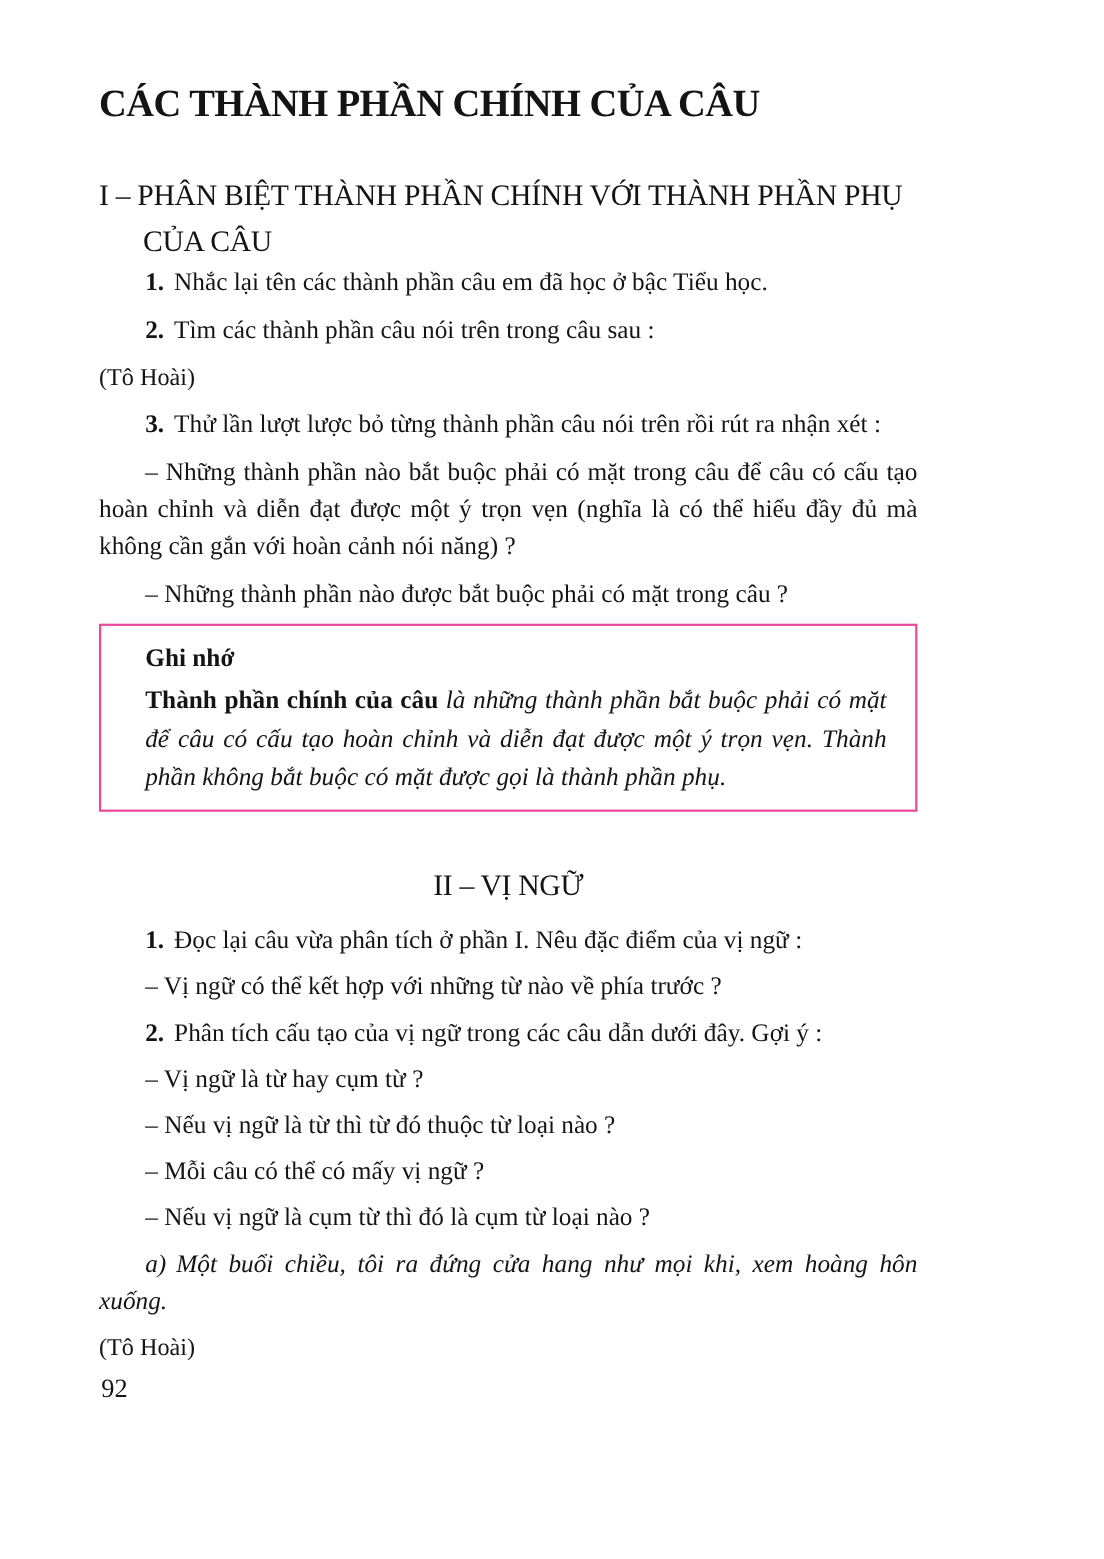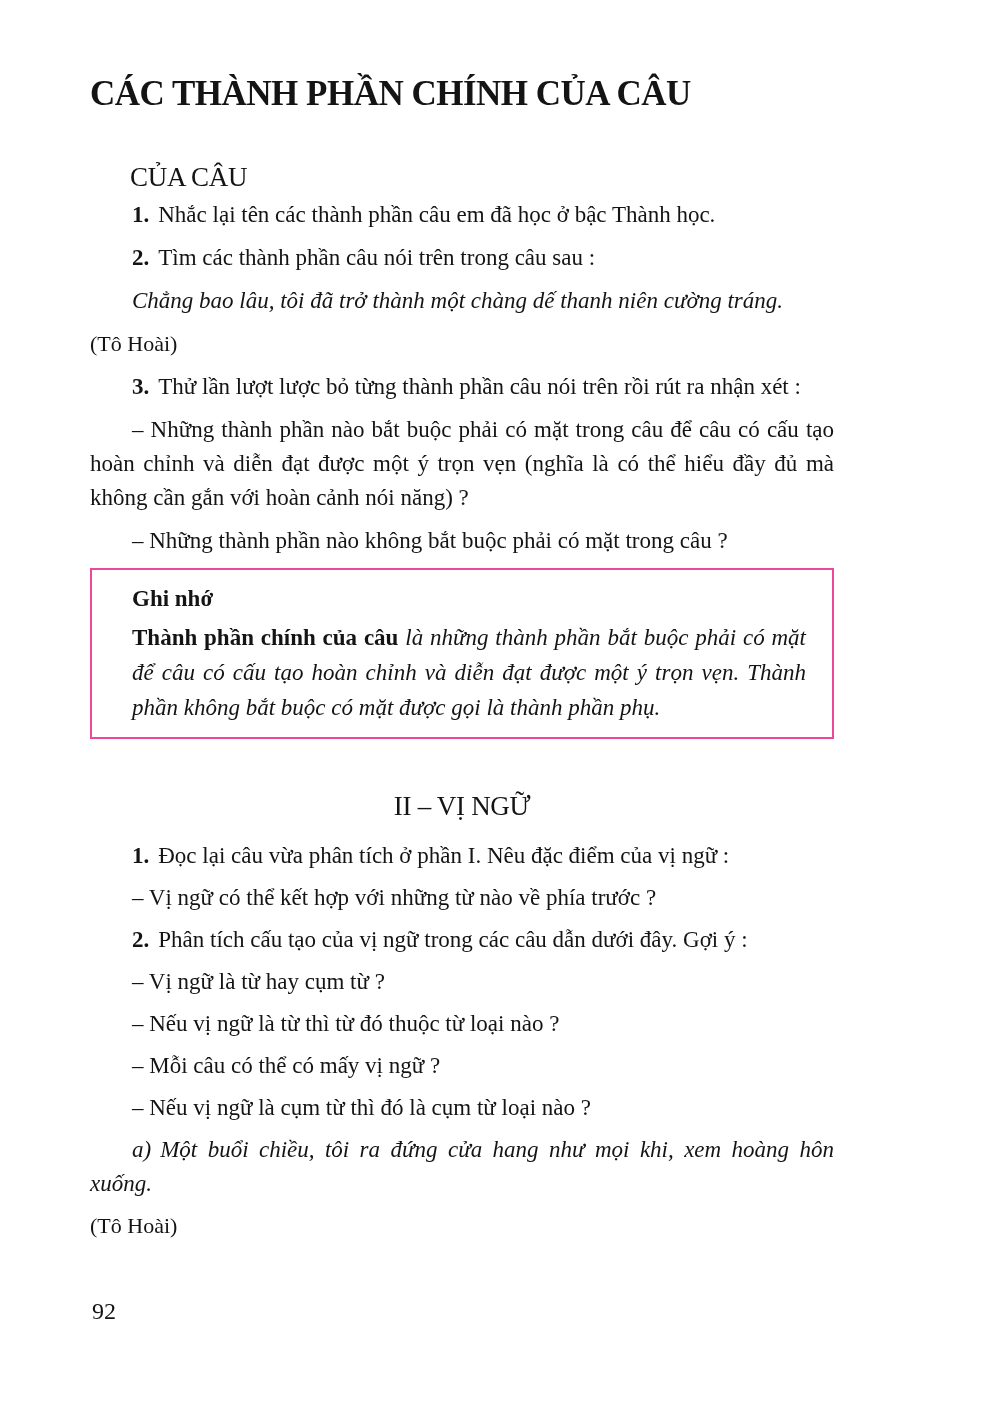--- a/index.html
+++ b/index.html
@@ -64,50 +64,50 @@
     text-indent: 0 !important;
     margin: 0 !important;
   }
   .memo-lead { font-weight: bold; font-style: normal; }
   .sec2-heading { margin: 46px 0 12px 0; text-align: center; }
   .s2 p { margin-bottom: 8px; }
   .ex-label { margin-right: 9px; }
   .page-num {
     position: absolute;
     left: 92px;
-    top: 1296px;
+    top: 1248px;
     font-size: 24px;
     line-height: 30px;
   }
 </style>
 </head>
 <body>
 
 <div class="page">
 
   <h1 class="title">CÁC THÀNH PHẦN CHÍNH CỦA CÂU</h1>
 
   <div class="content">
     <div class="sec-heading">
+      <div>I – PHÂN BIỆT THÀNH PHẦN CHÍNH VỚI THÀNH PHẦN PHỤ</div>
       <div class="line2">CỦA CÂU</div>
     </div>
 
-    <p><b class="num">1.</b><span>Nhắc lại tên các thành phần câu em đã học ở bậc Thành học.</span></p>
+    <p><b class="num">1.</b><span>Nhắc lại tên các thành phần câu em đã học ở bậc Tiểu học.</span></p>
 
     <p><b class="num">2.</b><span>Tìm các thành phần câu nói trên trong câu sau :</span></p>
 
-    <p class="italic">Chẳng bao lâu, tôi đã trở thành một chàng dế thanh niên cường tráng.</p>
 
     <p class="attrib">(Tô Hoài)</p>
 
     <p><b class="num">3.</b><span>Thử lần lượt lược bỏ từng thành phần câu nói trên rồi rút ra nhận xét :</span></p>
 
     <p>– Những thành phần nào bắt buộc phải có mặt trong câu để câu có cấu tạo hoàn chỉnh và diễn đạt được một ý trọn vẹn (nghĩa là có thể hiểu đầy đủ mà không cần gắn với hoàn cảnh nói năng) ?</p>
 
-    <p>– Những thành phần nào không bắt buộc phải có mặt trong câu ?</p>
+    <p>– Những thành phần nào được bắt buộc phải có mặt trong câu ?</p>
 
     <div class="memo">
       <p class="memo-title">Ghi nhớ</p>
       <p class="memo-text"><span class="memo-lead">Thành phần chính của câu</span><span> là những thành phần bắt buộc phải có mặt để câu có cấu tạo hoàn chỉnh và diễn đạt được một ý trọn vẹn. Thành phần không bắt buộc có mặt được gọi là thành phần phụ.</span></p>
     </div>
   </div>
 
   <div class="content s2">
     <div class="sec-heading sec2-heading">II – VỊ NGỮ</div>
 

